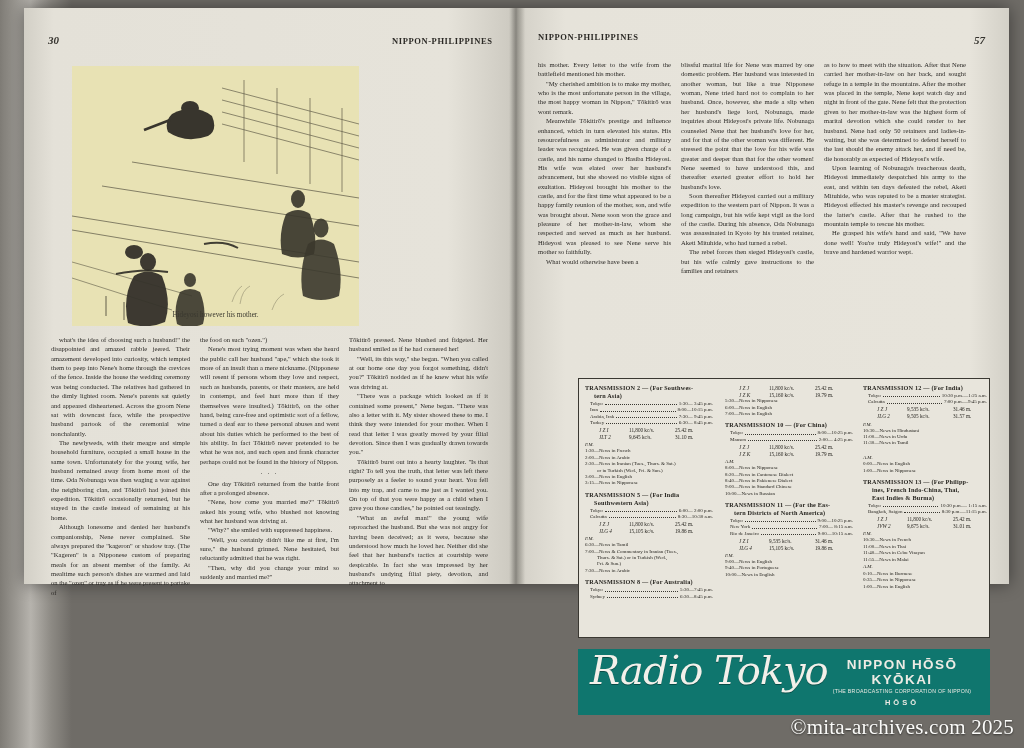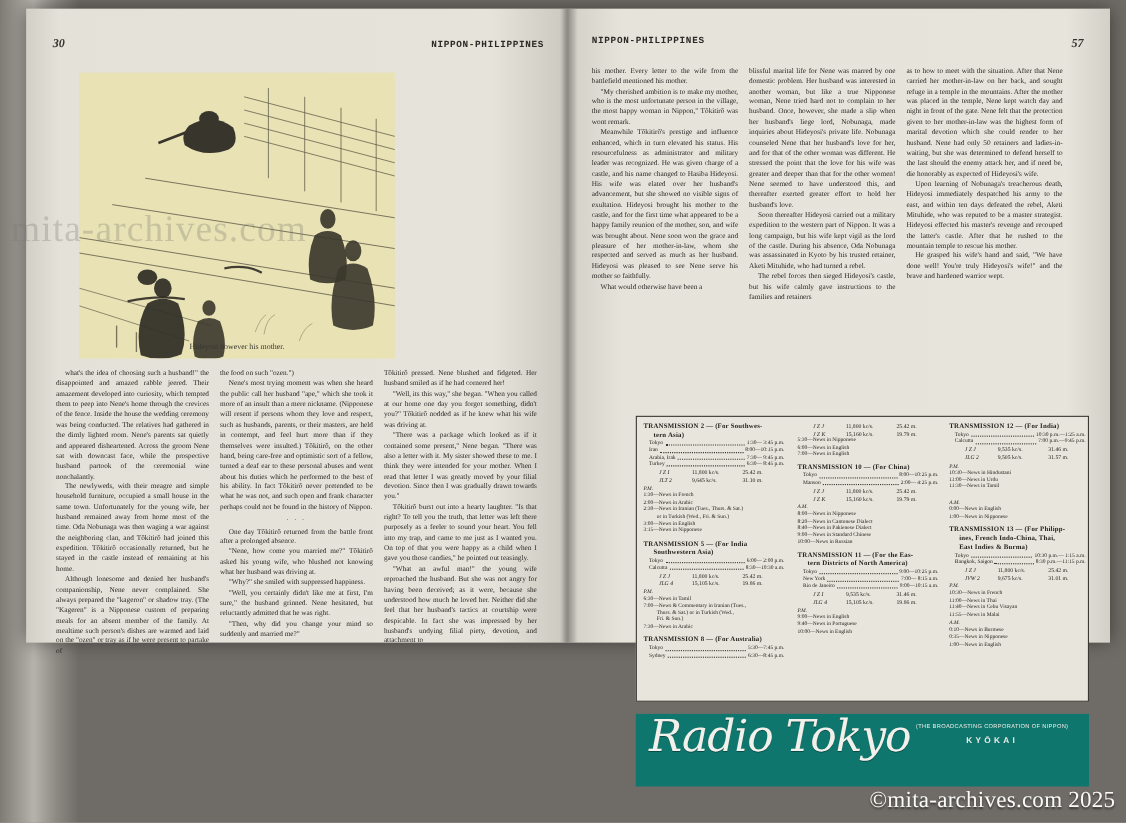--- a/index.html
+++ b/index.html
@@ -32,21 +32,21 @@
     background:linear-gradient(90deg,#d2cfc6 0%,#e4e1d8 6%,#e6e3da 86%,#cdcac1 99%,#b9b6ad 100%); }
   .page.right { left:492px;width:493px;
     background:linear-gradient(90deg,#bdbab1 0%,#d6d3ca 2%,#e6e3da 10%,#e7e4db 92%,#d3d0c7 100%); }
   .gutter {
     position:absolute; left:485px; top:0; width:16px; height:100%;
     background:linear-gradient(90deg, rgba(0,0,0,0) 0%, rgba(60,58,54,.40) 45%, rgba(70,68,62,.30) 55%, rgba(0,0,0,0) 100%);
   }
 
   
   .runhead {
-    position:absolute; font-family:Liberation Mono, monospace;
+    position:absolute; font-family:Liberation Serif, serif;
     font-size:8.5px; letter-spacing:.6px; color:#2c2a26; font-weight:bold;
   }
   .folio {
     position:absolute; font-size:11px; font-style:italic; font-weight:bold; color:#35332e;
   }
 
   
   .plate {
     position:absolute; left:48px; top:58px; width:287px; height:260px;
     background:#e8e2b4;
@@ -468,20 +468,20 @@
           <div class="tx-item">0:10—News in Burmese</div>
           <div class="tx-item">0:35—News in Nipponese</div>
           <div class="tx-item">1:00—News in English</div>
         </div>
       </div>
   </div>
 
   <div class="ad">
     <div class="script">Radio Tokyo</div>
     <div class="right">
+      <div class="nhk">NIPPON HŌSŌ KYŌKAI</div>
       <div class="sub">(THE BROADCASTING CORPORATION OF NIPPON)</div>
-      <div class="tky">KYŌKAI</div>
+      <div class="tky">HŌSŌ</div>
     </div>
   </div>
 
-  <div class="wm-faint">mita-archives.com</div>
   <div class="wm-corner">©mita-archives.com 2025</div>
 </div>
 
 </body></html>

